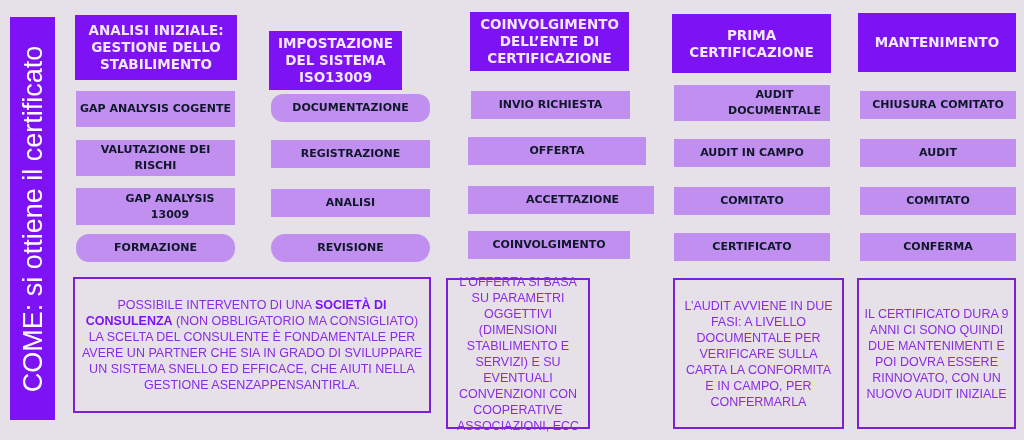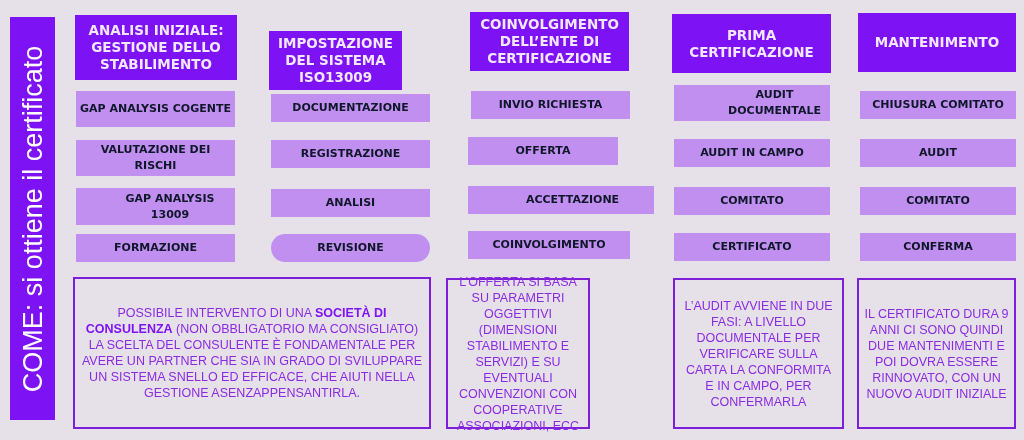--- a/index.html
+++ b/index.html
@@ -39,47 +39,47 @@
 <body>
 
 <div class="banner">
   <div class="banner-text">COME: si ottiene il certificato</div>
 </div>
 
 <div class="hdr" style="left:75px;top:15px;width:162px;height:65px;">ANALISI INIZIALE: GESTIONE DELLO STABILIMENTO</div>
 <div class="item" style="left:76px;top:91px;width:159px;height:36px;">GAP ANALYSIS COGENTE</div>
 <div class="item" style="left:76px;top:140px;width:159px;height:36px;">VALUTAZIONE DEI RISCHI</div>
 <div class="item" style="left:76px;top:188px;width:159px;height:37px;padding-left:32px;">GAP ANALYSIS 13009</div>
-<div class="item" style="left:76px;top:234px;width:159px;height:28px;">FORMAZIONE</div>
+<div class="item" style="left:76px;top:234px;width:159px;height:28px;border-radius:13px;">FORMAZIONE</div>
 
 <div class="hdr" style="left:269px;top:15px;width:133px;height:59px;margin-top:16px;">IMPOSTAZIONE DEL SISTEMA ISO13009</div>
-<div class="item" style="left:271px;top:94px;width:159px;height:28px;">DOCUMENTAZIONE</div>
+<div class="item" style="left:271px;top:94px;width:159px;height:28px;border-radius:12px;">DOCUMENTAZIONE</div>
 <div class="item" style="left:271px;top:140px;width:159px;height:28px;">REGISTRAZIONE</div>
 <div class="item" style="left:271px;top:189px;width:159px;height:28px;">ANALISI</div>
 <div class="item" style="left:271px;top:234px;width:159px;height:28px;border-radius:14px;">REVISIONE</div>
 
 <div class="hdr" style="left:470px;top:12px;width:159px;height:59px;">COINVOLGIMENTO DELL’ENTE DI CERTIFICAZIONE</div>
 <div class="item" style="left:471px;top:91px;width:159px;height:28px;">INVIO RICHIESTA</div>
-<div class="item" style="left:468px;top:137px;width:150px;height:28px;">OFFERTA</div>
+<div class="item" style="left:468px;top:137px;width:178px;height:28px;">OFFERTA</div>
 <div class="item" style="left:468px;top:186px;width:186px;height:28px;padding-left:26px;">ACCETTAZIONE</div>
 <div class="item" style="left:468px;top:231px;width:162px;height:28px;">COINVOLGIMENTO</div>
 
 <div class="hdr" style="left:672px;top:14px;width:159px;height:59px;">PRIMA CERTIFICAZIONE</div>
 <div class="item" style="left:674px;top:85px;width:156px;height:36px;padding-left:48px;">AUDIT DOCUMENTALE</div>
 <div class="item" style="left:674px;top:139px;width:156px;height:28px;">AUDIT IN CAMPO</div>
 <div class="item" style="left:674px;top:187px;width:156px;height:28px;">COMITATO</div>
 <div class="item" style="left:674px;top:233px;width:156px;height:28px;">CERTIFICATO</div>
 
 <div class="hdr" style="left:858px;top:13px;width:158px;height:59px;">MANTENIMENTO</div>
 <div class="item" style="left:860px;top:91px;width:156px;height:28px;">CHIUSURA COMITATO</div>
 <div class="item" style="left:860px;top:139px;width:156px;height:28px;">AUDIT</div>
 <div class="item" style="left:860px;top:187px;width:156px;height:28px;">COMITATO</div>
 <div class="item" style="left:860px;top:233px;width:156px;height:28px;">CONFERMA</div>
 
-<div class="note" style="left:73px;top:277px;width:358px;height:152px;">
+<div class="note" style="left:73px;top:277px;width:358px;height:136px;">
   <span class="inner">
     <span>POSSIBILE INTERVENTO DI UNA </span><b>SOCIETÀ DI CONSULENZA</b><span> (NON OBBLIGATORIO MA CONSIGLIATO)</span><br>
     <span>LA SCELTA DEL CONSULENTE È FONDAMENTALE PER AVERE UN PARTNER CHE SIA IN GRADO DI SVILUPPARE UN SISTEMA SNELLO ED EFFICACE, CHE AIUTI NELLA GESTIONE ASENZAPPENSANTIRLA.</span>
   </span>
 </div>
 <div class="note" style="left:446px;top:278px;width:144px;height:151px;padding:2px 3px;">
   <span class="inner">L’OFFERTA SI  BASA SU PARAMETRI OGGETTIVI (DIMENSIONI STABILIMENTO E SERVIZI) E SU EVENTUALI CONVENZIONI CON COOPERATIVE ASSOCIAZIONI, ECC</span>
 </div>
 <div class="note" style="left:673px;top:278px;width:171px;height:151px;padding:2px 8px;">
   <span class="inner">L’AUDIT AVVIENE IN DUE FASI: A LIVELLO DOCUMENTALE PER VERIFICARE SULLA CARTA LA CONFORMITA E IN CAMPO, PER CONFERMARLA</span>

